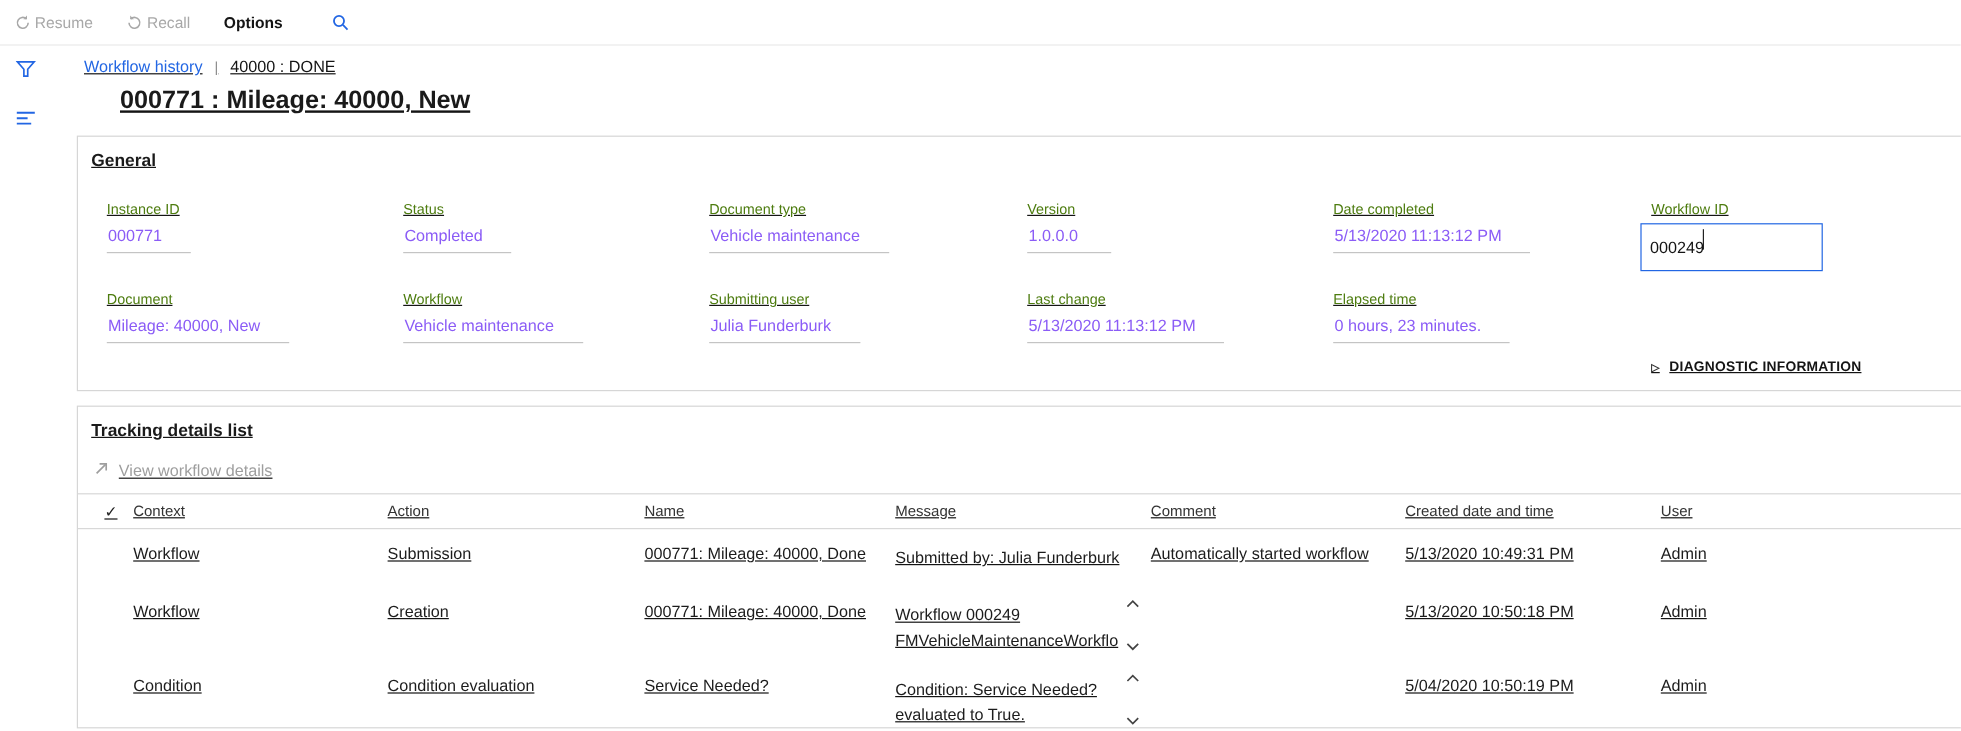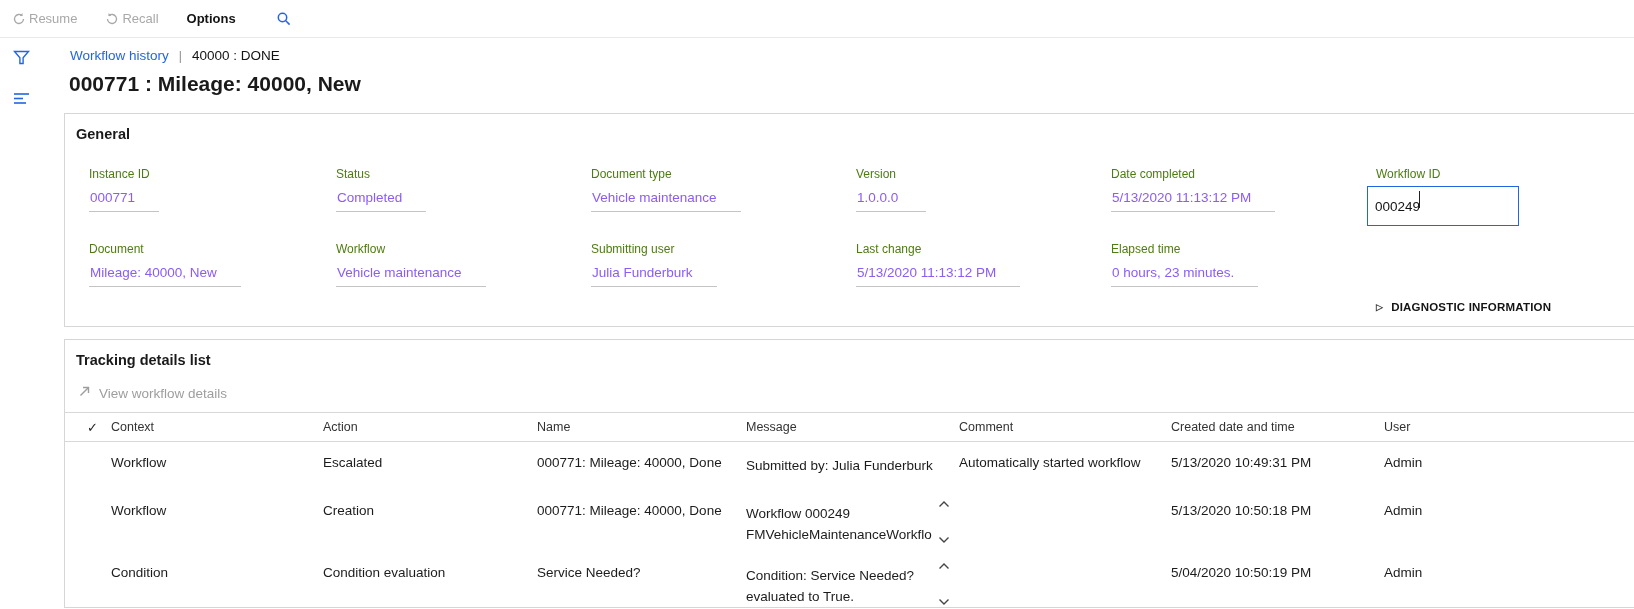--- a/index.html
+++ b/index.html
@@ -11,30 +11,30 @@
   .topbar { height:38px; display:flex; align-items:center; padding-left:12px;
     border-bottom:1px solid #eaeaea; }
   .tb-item { display:flex; align-items:center; gap:3px; font-size:13px;
     margin-right:28px; cursor:default; }
   .tb-item.disabled { color:#a8a8a8; }
   .tb-item.strong { color:#141414; font-weight:700; margin-right:0; }
   .tb-icon svg { display:block; }
   .tb-search { margin-left:40px; display:flex; align-items:center; }
 
   
-  .shell { display:flex; height:571px; }
+  .shell { display:flex; height:571px;text-decoration:underline; }
   .rail { width:64px; padding-top:12px; display:flex; flex-direction:column;
     align-items:flex-start; padding-left:13px; gap:22px; }
   .rail .ric { cursor:pointer; }
   .main { flex:1; min-width:0; }
 
   .breadcrumb { margin-top:10px; font-size:13.5px; display:flex; align-items:center; gap:10px; padding-left:6px; }
   .breadcrumb a { color:var(--accent); text-decoration:none; cursor:pointer; }
   .breadcrumb .sep { color:#8a8a8a; font-size:12px; }
-  .page-title { font-size:21px; font-weight:700; margin-top:9px; padding-left:5px; color:#1a1a1a; }
+  .page-title { font-size:21px; font-weight:700; margin-top:9px; padding-left:5px; color:#1a1a1a;margin-left:31px; }
 
   .card { border:1px solid #d6d6d6; margin-right:-3px; background:#fff; }
   .card-title { font-size:14.5px; font-weight:700; padding:12px 0 0 11px; color:#1a1a1a; }
 
   
   .card.general { margin-top:17px; }
   .fields { display:grid; grid-template-columns:247px 255px 265px 255px 265px auto;
     padding:25px 0 0 24px; row-gap:16px; }
   .flabel { font-size:12px; color:#4d7c0f; margin-bottom:7px; }
   .fvalue { font-size:13.5px; color:#8b5cf6; display:inline-block;
@@ -212,21 +212,21 @@
         <div class="hc">Name</div>
         <div class="hc">Message</div>
         <div class="hc">Comment</div>
         <div class="hc">Created date and time</div>
         <div class="hc">User</div>
       </div>
 
       <div class="trow">
         <div class="cell"></div>
         <div class="cell">Workflow</div>
-        <div class="cell">Escalated</div>
+        <div class="cell">Submission</div>
         <div class="cell">000771: Mileage: 40000, Done</div>
         <div class="msg-cell">
           <div class="msg-text">Submitted by: Julia Funderburk</div>
         </div>
         <div class="cell">Automatically started workflow</div>
         <div class="cell">5/13/2020 10:49:31 PM</div>
         <div class="cell">Admin</div>
       </div>
 
       <div class="trow">

